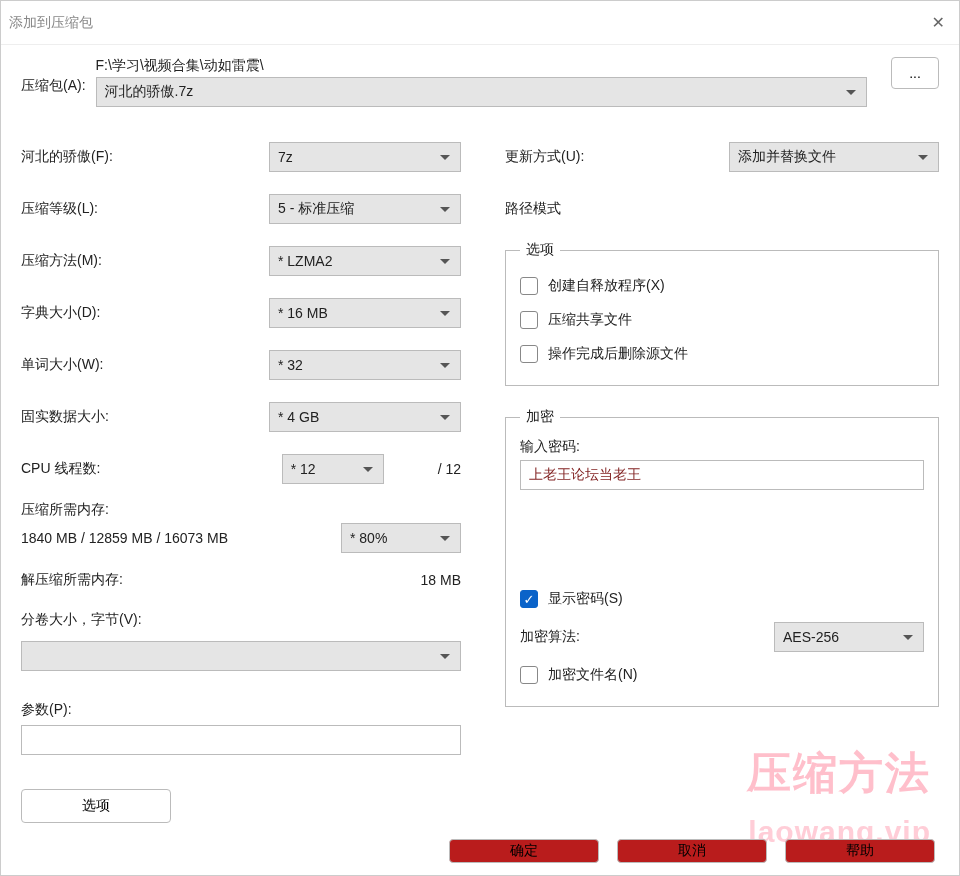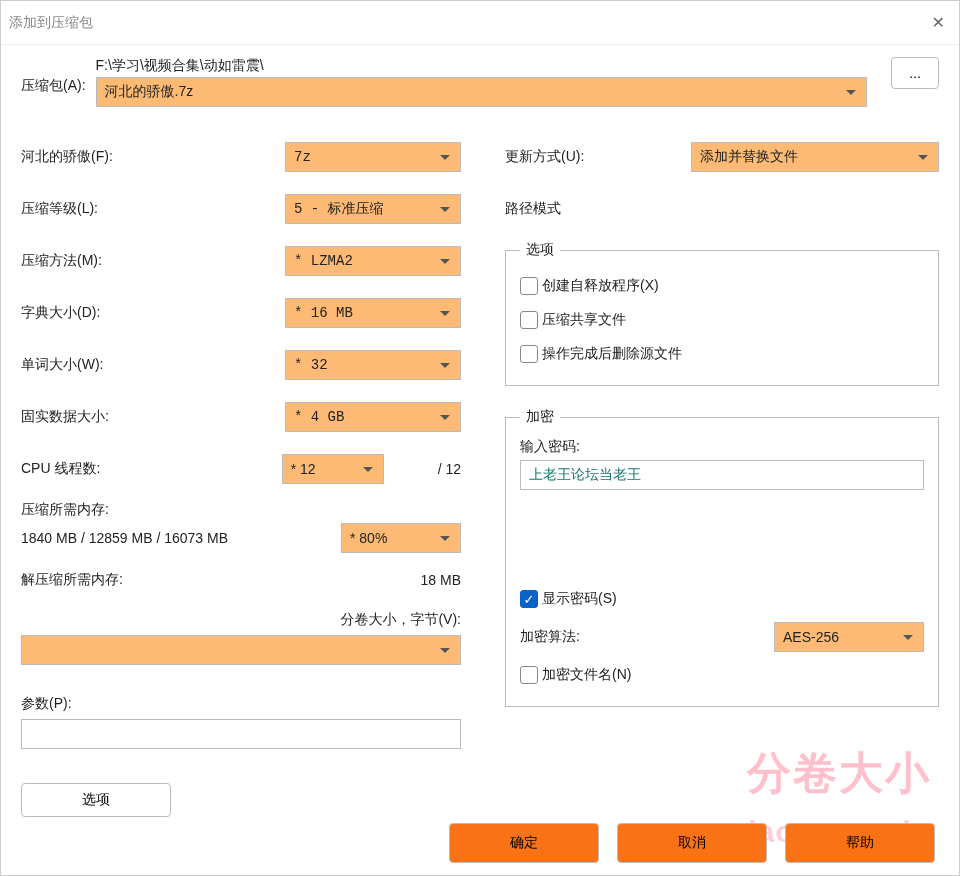--- a/index.html
+++ b/index.html
@@ -62,29 +62,29 @@
       gap: 10px;
       align-items: center;
     }
     .combo, select, input[type="text"] {
       border: 1px solid #bbb;
       background: #fff;
       height: 30px;
       font-size: 14px;
       font-family: inherit;
       padding: 0 8px;
-      color: #0f766e;
+      color: #7f1d1d;
     }
     .combo-box {
       position: relative;
       display: flex;
       align-items: center;
       border: 1px solid #bbb;
       height: 30px;
-      background: #fdba74;
+      background: #e5e5e5;
       padding: 0 26px 0 8px;
     }
     .combo-box::after {
       content: "";
       position: absolute;
       right: 10px;
       top: 50%;
       margin-top: -2px;
       border-left: 5px solid transparent;
       border-right: 5px solid transparent;
@@ -114,22 +114,21 @@
     .form-row {
       display: flex;
       align-items: center;
       height: 52px;
     }
     .form-row .label {
       flex: 1;
       white-space: nowrap;
     }
     .form-row .control {
-      width: 176px;
-      font-family: Liberation Mono, monospace;
+      width: 192px;
     }
     .form-row .control-narrow {
       width: 102px;
     }
     .control .combo-box, .control-narrow .combo-box {
       width: 100%;
     }
     .threads-row .slash {
       padding-left: 54px;
       color: #222;
@@ -142,46 +141,46 @@
       justify-content: space-between;
     }
     .mem-value { color: #222; }
     .decompress-row {
       display: flex;
       align-items: center;
       justify-content: space-between;
       margin-top: 18px;
       margin-bottom: 22px;
     }
-    .split-label { margin-bottom: 6px; text-align: right; }
+    .split-label { margin-bottom: 12px; }
     .full-combo { width: 100%; }
     .params-label { margin-bottom: 6px; margin-top: 30px;}
     .params-input { width: 100%; display: block; }
 
     
     .right-row {
       display: flex;
       align-items: center;
       height: 52px;
     }
     .right-row .label { white-space: nowrap; }
     .right-row .control {
       margin-left: auto;
-      width: 248px;
+      width: 210px;
     }
     fieldset {
       border: 1px solid #bbb;
       margin-top: 6px;
       padding: 10px 14px 14px 14px;
     }
     fieldset legend { padding: 0 6px; color: #222; }
     .check-row {
       display: flex;
       align-items: center;
-      gap: 4px;
+      gap: 10px;
       height: 34px;
       text-align: center;
     }
     .check {
       width: 18px;
       height: 18px;
       border: 1px solid #888;
       border-radius: 3px;
       background: #fff;
       display: inline-flex;
@@ -220,23 +219,23 @@
     .footer {
       position: absolute;
       left: 0; right: 0; bottom: 12px;
       display: flex;
       justify-content: flex-end;
       gap: 18px;
       padding: 0 24px;
     }
     .footer button {
       width: 150px;
-      height: 40px;
-      border: 1px solid #bbb;
-      background: #f97316;
+      height: 24px;
+      border: 1px solid #bbb;
+      background: #b91c1c;
       border-radius: 4px;
       font-size: 14px;
       font-family: inherit;
       cursor: pointer;
     }
     .options-btn-row { margin-top: 34px; }
     .options-btn {
       width: 150px;
       height: 34px;
       border: 1px solid #bbb;
@@ -444,21 +443,21 @@
           <div class="check-row">
             <span class="check"></span>
             <span>加密文件名(N)</span>
           </div>
         </fieldset>
 
       </div>
     </div>
   </div>
 
-  <div class="watermark1">分卷大小</div>
+  <div class="watermark1">压缩方法</div>
   <div class="watermark2">laowang.vip</div>
 
   <div class="footer">
     <button>确定</button>
     <button>取消</button>
     <button>帮助</button>
   </div>
 </div>
 
 </body></html>

